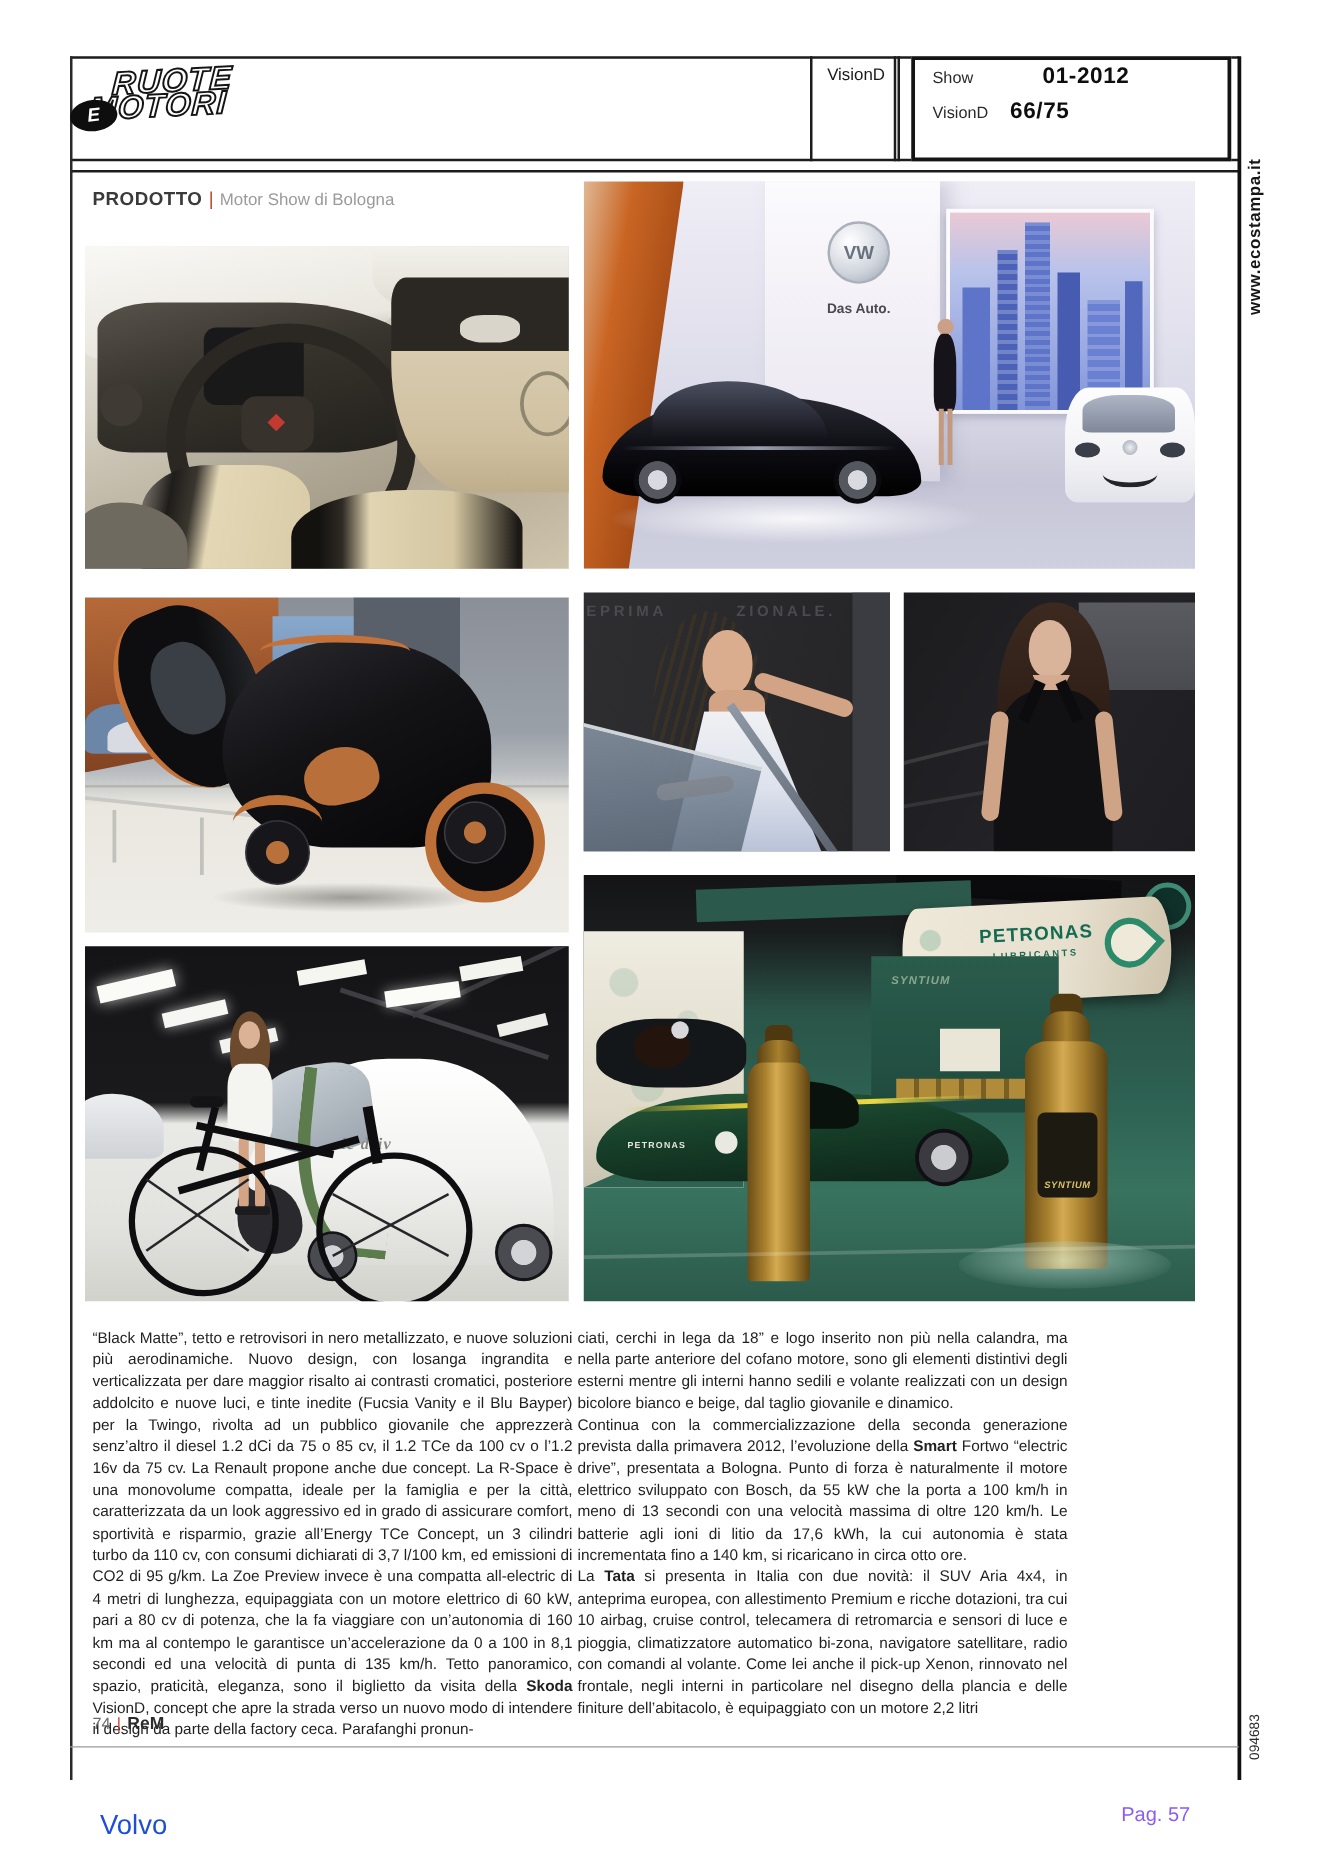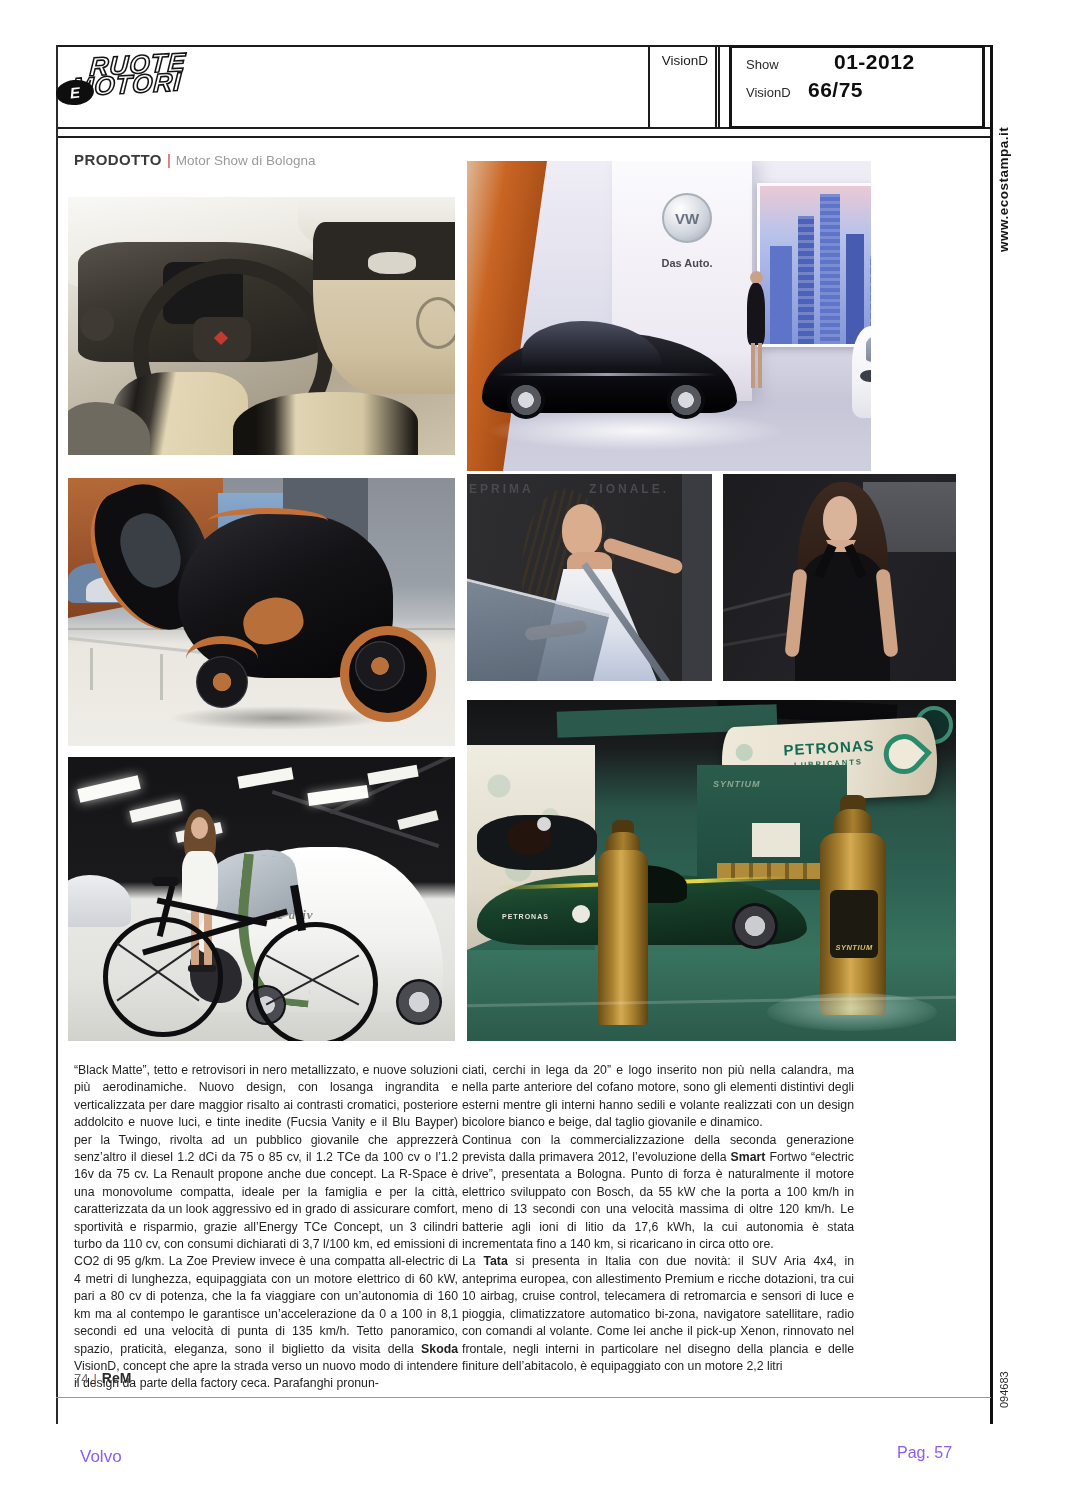--- a/index.html
+++ b/index.html
@@ -8,21 +8,21 @@
   .abs{position:absolute}
   .hrule{position:absolute;background:#1c1c1c}
   .vrot{position:absolute;transform-origin:0 0;transform:rotate(-90deg);white-space:nowrap}
   .ph{position:absolute;overflow:hidden;background:#999}
   .ph *{position:absolute}
   .col p{margin:0 0 0 0;font-size:12.3px;line-height:17.4px;text-align:justify;color:#1f1f1f}
   .logo-line{display:block;font:italic 900 26px/0.86 "Liberation Sans",sans-serif;color:#fff;
              -webkit-text-stroke:1.6px #141414;letter-spacing:1px;transform:skewX(-6deg) rotate(-3deg)}
   .metarow{display:flex;align-items:baseline;height:28px}
   .metalabel{width:62px;padding-left:14px;font-size:13px;color:#2a2a2a}
-  .metavalue{font-weight:700;font-size:21px;color:#0e0e0e;letter-spacing:.5px}
+  .metavalue{font-weight:700;font-size:18px;color:#0e0e0e;letter-spacing:.5px}
   .sep{color:#c2452c;font-weight:400;padding:0 5px}
 </style>
 </head>
 <body>
 
 <div class="page">
 
   <div class="hrule" style="left:56px;top:45px;width:935px;height:2px"></div>
   <div class="abs" style="left:56px;top:127px;width:935px;height:7px;border-top:2px solid #1c1c1c;border-bottom:2px solid #1c1c1c"></div>
   <div class="abs" style="left:56px;top:45px;width:932px;height:1379px;border-left:2px solid #2a2a2a;border-right:3px solid #111"></div>
@@ -66,21 +66,21 @@
     <div style="left:125px;top:120px;width:58px;height:44px;background:#37322b;border-radius:12px"></div>
     <div style="left:148px;top:136px;width:10px;height:10px;background:#c23a32;transform:rotate(45deg)"></div>
     <div style="left:245px;top:25px;width:145px;height:172px;background:linear-gradient(180deg,#2b2723 0%,#2b2723 34%,#d8cbae 34%,#cfc0a0 75%,#bfae8c 100%);border-radius:8% 0 0 45%/12% 0 0 60%"></div>
     <div style="left:300px;top:55px;width:48px;height:22px;background:#d9d5cb;border-radius:40%"></div>
     <div style="left:348px;top:100px;width:38px;height:46px;border:3px solid #8f8670;border-radius:50%"></div>
     <div style="left:45px;top:175px;width:135px;height:95px;background:linear-gradient(100deg,#8c857a 0%,#1f1d1a 18%,#3a362f 30%,#e3d7b6 42%,#d9cba6 100%);border-radius:40% 30% 10% 10%"></div>
     <div style="left:165px;top:195px;width:185px;height:75px;background:linear-gradient(90deg,#14120f 12%,#2e2a24 22%,#e0d4b2 34%,#d4c7a2 70%,#1d1a16 98%);border-radius:50% 40% 0 0"></div>
     <div style="left:-8px;top:205px;width:90px;height:60px;background:#6f6a60;border-radius:40% 60% 0 0"></div>
   </div>
 
-  <div class="ph" style="left:467px;top:161px;width:404px;height:310px;background:linear-gradient(180deg,#efeef6 0%,#dcdbe9 55%,#c6c6d8 78%,#cfd0df 100%)">
+  <div class="ph" style="left:467px;top:145px;width:489px;height:310px;background:linear-gradient(180deg,#efeef6 0%,#dcdbe9 55%,#c6c6d8 78%,#cfd0df 100%)">
     <div style="left:0;top:0;width:80px;height:310px;background:linear-gradient(100deg,#e0b894 0%,#c96524 30%,#a34a15 70%,#7a360e 100%);clip-path:polygon(0 0,100% 0,45% 100%,0 100%)"></div>
     <div style="left:145px;top:0;width:140px;height:240px;background:linear-gradient(180deg,#fbfafd,#ece9f2 80%,#d8d5e2);box-shadow:8px 0 14px rgba(110,110,145,.25)"></div>
     <div style="left:195px;top:32px;width:46px;height:46px;border-radius:50%;background:radial-gradient(circle at 35% 30%,#ffffff,#cfd4dc 60%,#9aa2ae);border:2px solid #aab0ba;display:flex;align-items:center;justify-content:center;font:700 15px/1 'Liberation Sans',sans-serif;color:#68727f">VW</div>
     <div style="left:178px;top:96px;width:84px;text-align:center;font-weight:600;font-size:11px;color:#4a4a52">Das Auto.</div>
     <div style="left:290px;top:22px;width:160px;height:158px;background:linear-gradient(180deg,#eac9d4 0%,#b9c3ea 30%,#8396da 100%);border:3px solid #fbfbfd;box-shadow:0 3px 7px rgba(90,90,120,.35)">
       <div style="left:10px;bottom:0;width:22px;height:98px;background:#5d74c8"></div>
       <div style="left:38px;bottom:0;width:16px;height:128px;background:#4c62b8;background-image:repeating-linear-gradient(180deg,rgba(255,255,255,.22) 0 3px,transparent 3px 8px)"></div>
       <div style="left:60px;bottom:0;width:20px;height:150px;background:#5d74c8;background-image:repeating-linear-gradient(180deg,rgba(255,255,255,.18) 0 3px,transparent 3px 7px)"></div>
       <div style="left:86px;bottom:0;width:18px;height:110px;background:#475cb0"></div>
       <div style="left:110px;bottom:0;width:26px;height:88px;background:#6a80d2;background-image:repeating-linear-gradient(180deg,rgba(255,255,255,.2) 0 3px,transparent 3px 9px)"></div>
@@ -248,27 +248,27 @@
       </div>
     </div>
     <div style="left:300px;top:293px;width:170px;height:38px;background:radial-gradient(ellipse at 50% 40%,rgba(210,240,230,.55),rgba(140,180,165,.25) 60%,transparent 78%);border-radius:50%"></div>
     <div style="left:0;top:300px;width:489px;height:3px;background:rgba(255,255,255,.18);transform:rotate(-1deg)"></div>
   </div>
 
   <div class="col abs" style="left:74px;top:1062px;width:384px">
     <p>“Black Matte”, tetto e retrovisori in nero metallizzato, e nuove soluzioni più aerodinamiche. Nuovo design, con losanga ingrandita e verticalizzata per dare maggior risalto ai contrasti cromatici, posteriore addolcito e nuove luci, e tinte inedite (Fucsia Vanity e il Blu Bayper) per la Twingo, rivolta ad un pubblico giovanile che apprezzerà senz’altro il diesel 1.2 dCi da 75 o 85 cv, il 1.2 TCe da 100 cv o l’1.2 16v da 75 cv. La Renault propone anche due concept. La R-Space è una monovolume compatta, ideale per la famiglia e per la città, caratterizzata da un look aggressivo ed in grado di assicurare comfort, sportività e risparmio, grazie all’Energy TCe Concept, un 3 cilindri turbo da 110 cv, con consumi dichiarati di 3,7 l/100 km, ed emissioni di CO2 di 95 g/km. La Zoe Preview invece è una compatta all-electric di 4 metri di lunghezza, equipaggiata con un motore elettrico di 60 kW, pari a 80 cv di potenza, che la fa viaggiare con un’autonomia di 160 km ma al contempo le garantisce un’accelerazione da 0 a 100 in 8,1 secondi ed una velocità di punta di 135 km/h. Tetto panoramico, spazio, praticità, eleganza, sono il biglietto da visita della <b>Skoda</b> VisionD, concept che apre la strada verso un nuovo modo di intendere il design da parte della factory ceca. Parafanghi pronun-</p>
   </div>
   <div class="col abs" style="left:462px;top:1062px;width:392px">
-    <p>ciati, cerchi in lega da 20” e logo inserito non più nella calandra, ma nella parte anteriore del cofano motore, sono gli elementi distintivi degli esterni mentre gli interni hanno sedili e volante realizzati con un design bicolore bianco e beige, dal taglio giovanile e dinamico.</p>
+    <p>ciati, cerchi in lega da 18” e logo inserito non più nella calandra, ma nella parte anteriore del cofano motore, sono gli elementi distintivi degli esterni mentre gli interni hanno sedili e volante realizzati con un design bicolore bianco e beige, dal taglio giovanile e dinamico.</p>
     <p>Continua con la commercializzazione della seconda generazione prevista dalla primavera 2012, l’evoluzione della <b>Smart</b> Fortwo “electric drive”, presentata a Bologna. Punto di forza è naturalmente il motore elettrico sviluppato con Bosch, da 55 kW che la porta a 100 km/h in meno di 13 secondi con una velocità massima di oltre 120 km/h. Le batterie agli ioni di litio da 17,6 kWh, la cui autonomia è stata incrementata fino a 140 km, si ricaricano in circa otto ore.</p>
     <p>La <b>Tata</b> si presenta in Italia con due novità: il SUV Aria 4x4, in anteprima europea, con allestimento Premium e ricche dotazioni, tra cui 10 airbag, cruise control, telecamera di retromarcia e sensori di luce e pioggia, climatizzatore automatico bi-zona, navigatore satellitare, radio con comandi al volante. Come lei anche il pick-up Xenon, rinnovato nel frontale, negli interni in particolare nel disegno della plancia e delle finiture dell’abitacolo, è equipaggiato con un motore 2,2 litri</p>
   </div>
 
   <div class="abs" style="left:74px;top:1370px;font-size:13px">
     <span style="color:#6d6d6d">74</span><span class="sep">|</span><span style="font-weight:800;color:#2c2c2c;font-size:14px">ReM</span>
   </div>
 
   <div class="hrule" style="left:56px;top:1397px;width:935px;height:1px;background:#9a9a9a"></div>
 
-  <div class="abs" style="left:80px;top:1447px;font-size:17px;color:#8b5cf6">Volvo</div>
+  <div class="abs" style="left:80px;top:1447px;font-size:22px;color:#1d4ed8">Volvo</div>
   <div class="abs" style="left:897px;top:1444px;font-size:16px;color:#8b5cf6">Pag. 57</div>
 
 </div>
 
 </body></html>

